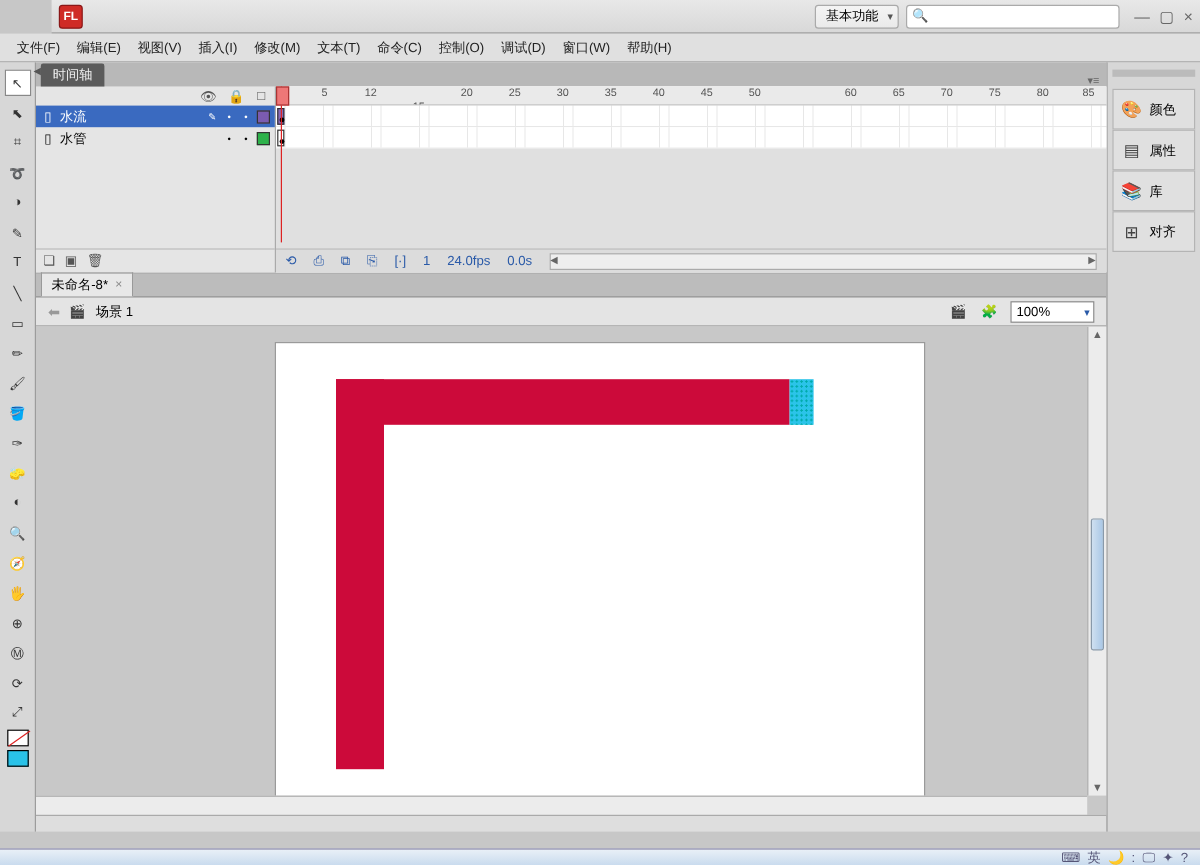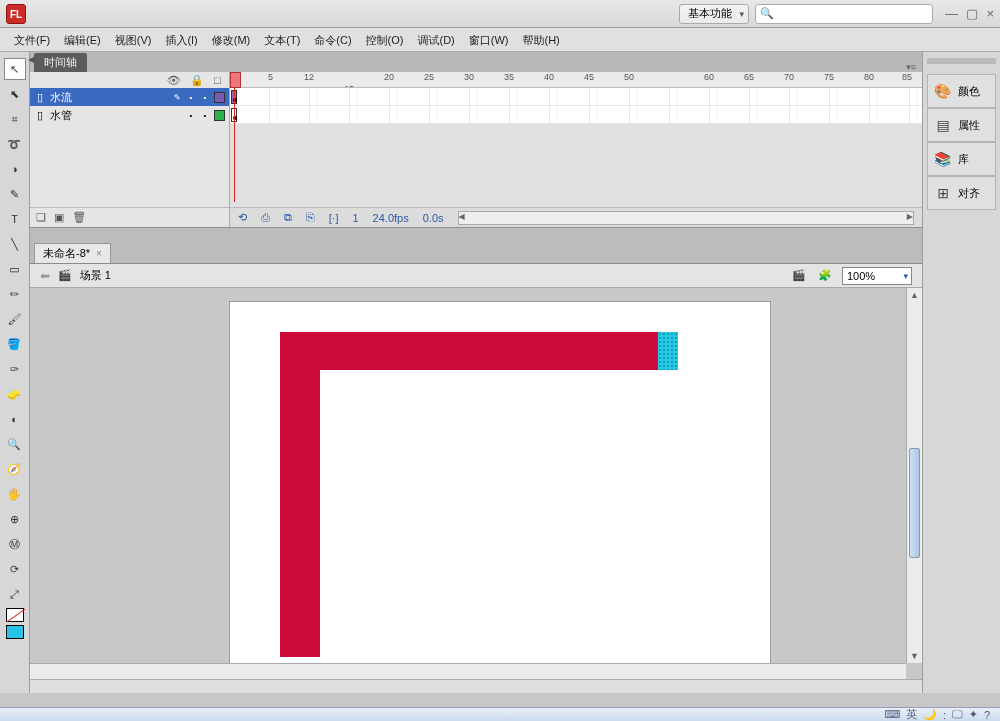--- a/index.html
+++ b/index.html
@@ -1,31 +1,31 @@
 <!DOCTYPE html>
 <html><head>
 <meta charset="utf-8">
 <style>
 * { margin: 0; padding: 0; box-sizing: border-box; font-family: "Microsoft YaHei", Arial, sans-serif; font-size: 11px; }
 body { background: #c7c7c7; width: 1000px; height: 721px; overflow: hidden; position: relative; }
 
 
-.titlebar { height: 28px; background: linear-gradient(#e8e8e8, #d8d8d8); border-bottom: 1px solid #999; display: flex; align-items: center; padding: 0 6px; }
+.titlebar { height: 28px; background: linear-gradient(#e8e8e8, #d8d8d8); border-bottom: 1px solid #999; display: flex; align-items: center; padding: 0 6px; margin-left: 43px; }
 .app-icon { width: 20px; height: 20px; background: #cf2b26; border-radius: 3px; color: #fff; font-weight: bold; text-align: center; line-height: 20px; font-size: 10px; border: 1px solid #8a1717; }
 .titlebar .spacer { flex: 1; }
 .workspace-select { display: flex; align-items: center; background: linear-gradient(#f4f4f4,#eaeaea); border: 1px solid #aaa; border-radius: 3px; padding: 2px 16px 2px 8px; position: relative; margin-right: 6px; height: 20px; }
 .workspace-select::after { content: "▾"; position: absolute; right: 4px; font-size: 9px; color: #555; }
 .search-box { display: flex; align-items: center; background: #fff; border: 1px solid #aaa; border-radius: 3px; width: 178px; height: 20px; padding: 0 4px; margin-right: 12px; }
 .search-box .mag { font-size: 11px; color: #777; margin-right: 2px; }
 .search-box input { border: none; outline: none; width: 100%; font-size: 11px; }
 .win-btns { display: flex; gap: 8px; color: #666; }
 .win-btns span { cursor: pointer; font-size: 13px; }
 
 
-.menubar { height: 24px; background: #e0e0e0; border-bottom: 1px solid #aaa; display: flex; align-items: flex-end; padding: 0 8px; gap: 2px; }
+.menubar { height: 24px; background: #e0e0e0; border-bottom: 1px solid #aaa; display: flex; align-items: center; padding: 0 8px; gap: 2px; }
 .menubar .mi { padding: 3px 6px; cursor: pointer; color: #222; }
 
 
 .main { display: flex; height: 641px; }
 .tools-col { width: 30px; background: #d7d7d7; border-right: 1px solid #9c9c9c; display: flex; flex-direction: column; align-items: center; padding-top: 6px; gap: 3px; }
 .tool { width: 22px; height: 22px; display: flex; align-items: center; justify-content: center; border: 1px solid transparent; cursor: pointer; color: #333; }
 .tool.sel { background: #fff; border: 1px solid #888; }
 .swatch-stroke { width: 18px; height: 14px; background: #fff; border: 1px solid #000; position: relative; }
 .swatch-stroke::after { content: ""; position: absolute; left: -2px; top: 6px; width: 22px; height: 1px; background: #d22; transform: rotate(-35deg); }
 .swatch-fill { width: 18px; height: 14px; background: #29c2e8; border: 1px solid #000; }
@@ -59,21 +59,21 @@
 .frame-row .kf { position: absolute; left: 1px; top: 2px; width: 6px; height: 14px; background: #fff; border: 1px solid #333; }
 .frame-row .kf.k1 { background: #8869b8; }
 .frame-row .kf::after { content: ""; position: absolute; left: 1px; top: 7px; width: 4px; height: 4px; background: #000; border-radius: 50%; }
 .frame-empty { flex: 1; background: #e0e0e0; }
 .tl-status { height: 20px; border-top: 1px solid #bbb; background: #dcdcdc; display: flex; align-items: center; padding: 0 8px; gap: 14px; color: #2a5aa8; font-size: 10px; }
 .tl-status .scroll { flex: 1; height: 14px; background: #eee; border: 1px solid #aaa; position: relative; }
 .tl-status .scroll::before { content: "◀"; position: absolute; left: 0; font-size: 8px; color: #666; }
 .tl-status .scroll::after { content: "▶"; position: absolute; right: 0; font-size: 8px; color: #666; }
 
 
-.doc-tabs { height: 36px; background: #bcbcbc; display: flex; align-items: flex-end; padding-left: 4px; border-bottom: 1px solid #8b8b8b; }
+.doc-tabs { height: 20px; background: #bcbcbc; display: flex; align-items: flex-end; padding-left: 4px; border-bottom: 1px solid #8b8b8b; }
 .doc-tab { background: #e8e8e8; padding: 2px 8px; border: 1px solid #999; border-bottom: none; font-size: 11px; display: flex; align-items: center; gap: 6px; }
 .doc-tab .x { color: #888; cursor: pointer; font-size: 10px; }
 
 
 .editbar { height: 24px; background: #e4e4e4; border-bottom: 1px solid #aaa; display: flex; align-items: center; padding: 0 10px; gap: 8px; }
 .editbar .nav { color: #999; font-size: 12px; }
 .editbar .scene-ico { color: #3a7ac0; }
 .editbar .spacer { flex: 1; }
 .editbar .ic { width: 18px; height: 18px; display: flex; align-items: center; justify-content: center; color: #555; cursor: pointer; }
 .zoom { width: 70px; height: 18px; background: #fff; border: 1px solid #888; display: flex; align-items: center; padding: 0 4px; position: relative; }

